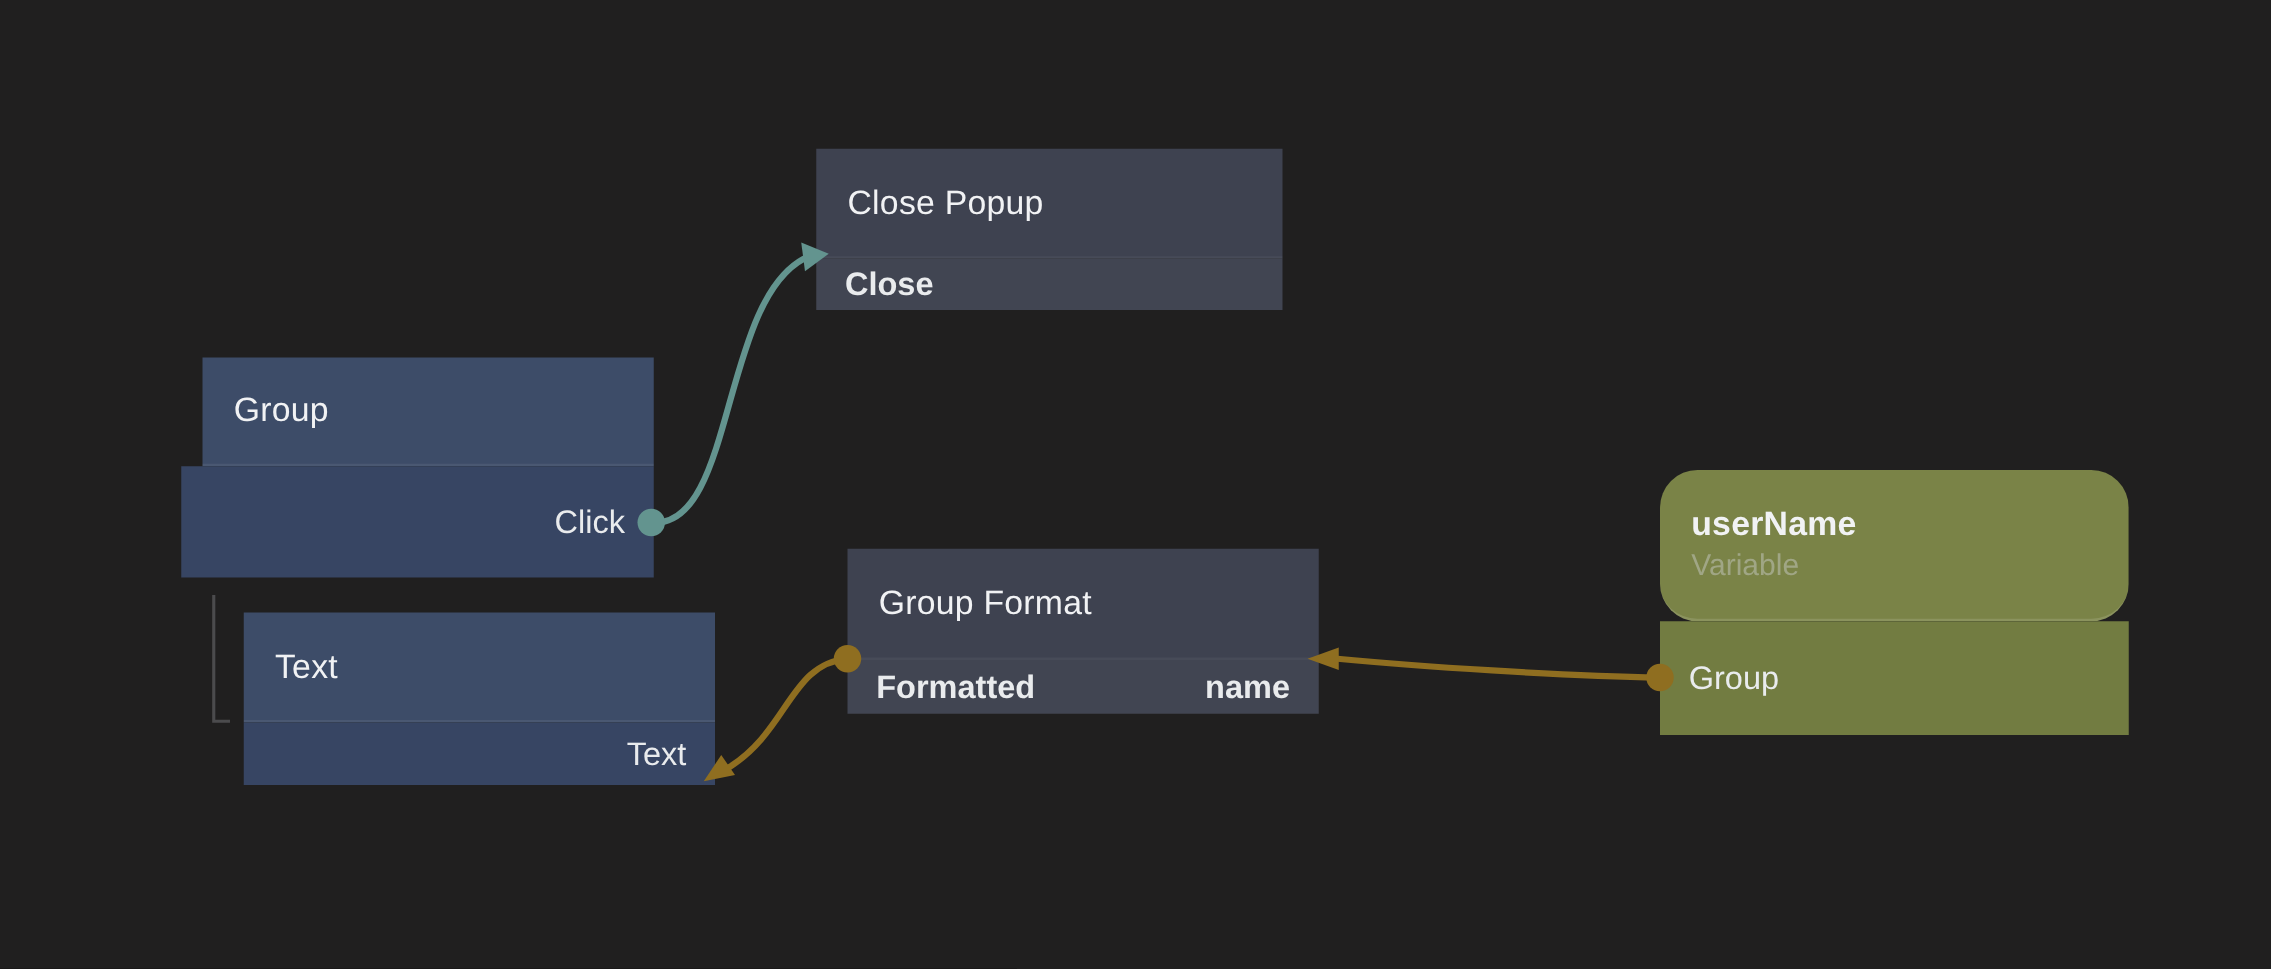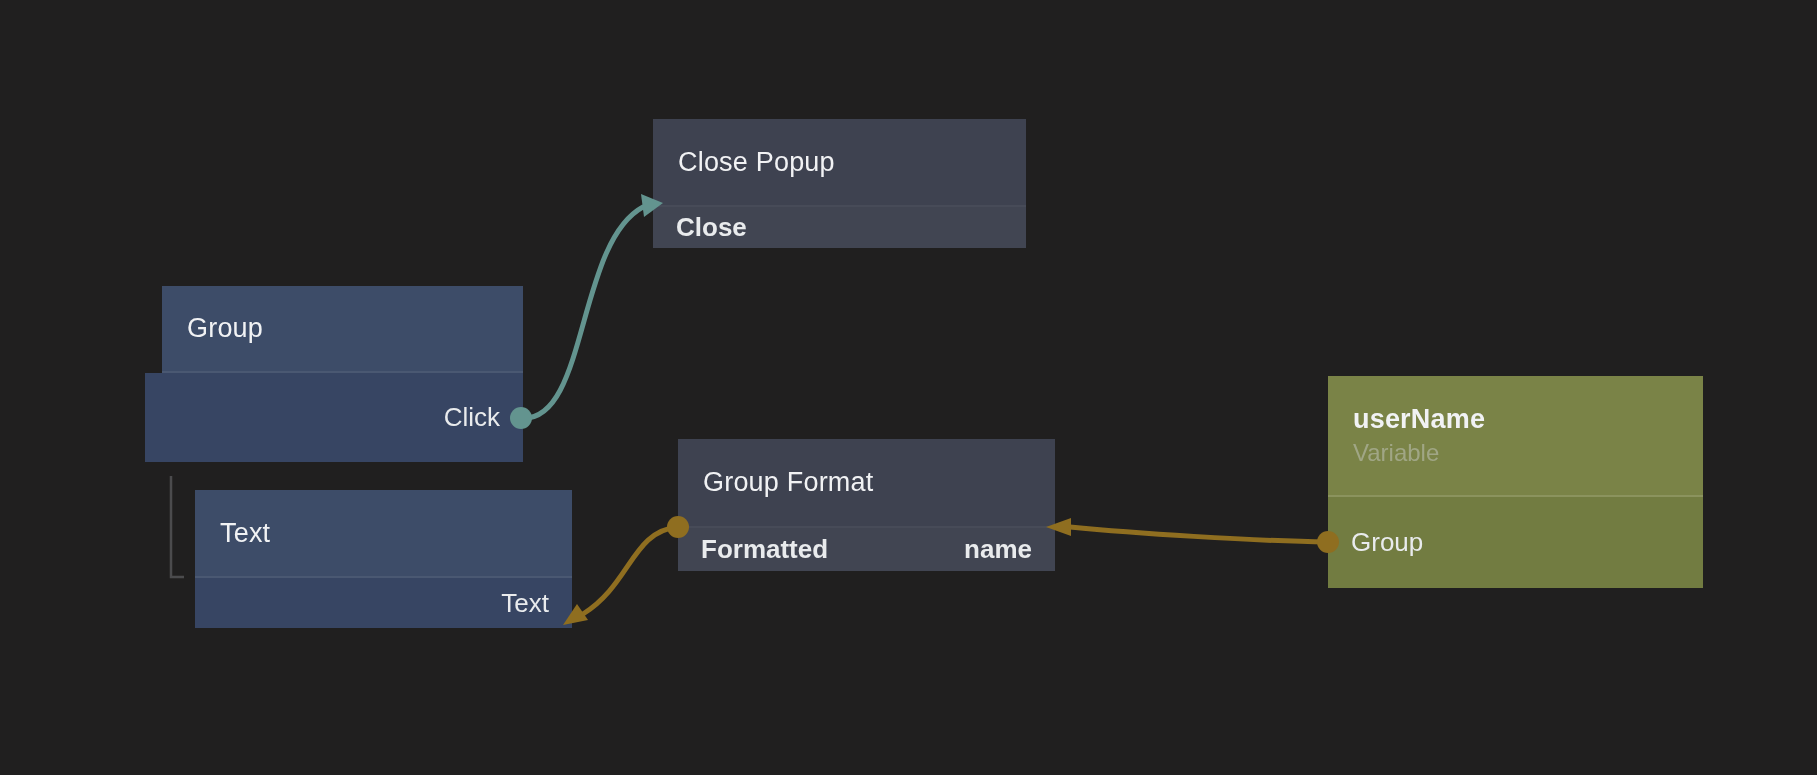--- a/index.html
+++ b/index.html
@@ -29,21 +29,21 @@
   .row{width:100%;display:flex;align-items:center;}
   .row.left{justify-content:flex-start;}
   .row.right{justify-content:flex-end;}
   .row.both{justify-content:space-between;}
 
   
   .node.action .header{background:var(--node-action-header,#3e4250);border-bottom:2px solid rgba(255,255,255,0.05);margin-top:48px;}
   .node.action .body{background:var(--node-action-body,#414552);font-weight:bold;}
   .node.element .header{background:var(--node-element-header,#3d4c68);border-bottom:2px solid rgba(255,255,255,0.07);}
   .node.element .body{background:var(--node-element-body,#374563);}
-  .node.variable .header{background:var(--node-variable-header,#7a8347);border-bottom:2px solid rgba(255,255,255,0.13);}
+  .node.variable .header{background:var(--node-variable-header,#7a8347);border-bottom:2px solid rgba(255,255,255,0.13);border-radius:30px;}
   .node.variable .body{background:var(--node-variable-body,#727c41);}
   .node.variable .title{font-weight:bold;}
 
   #edges{position:absolute;left:0;top:0;z-index:5;pointer-events:none;}
   .edge{fill:none;stroke-width:5;stroke-linecap:round;}
   .edge.exec{stroke:var(--exec-link,#63948f);}
   .edge.data{stroke:var(--data-link,#8f6e20);}
   .arrow.exec{fill:var(--exec-link,#63948f);}
   .arrow.data{fill:var(--data-link,#8f6e20);}
   .dot.exec{fill:var(--exec-link,#63948f);}

